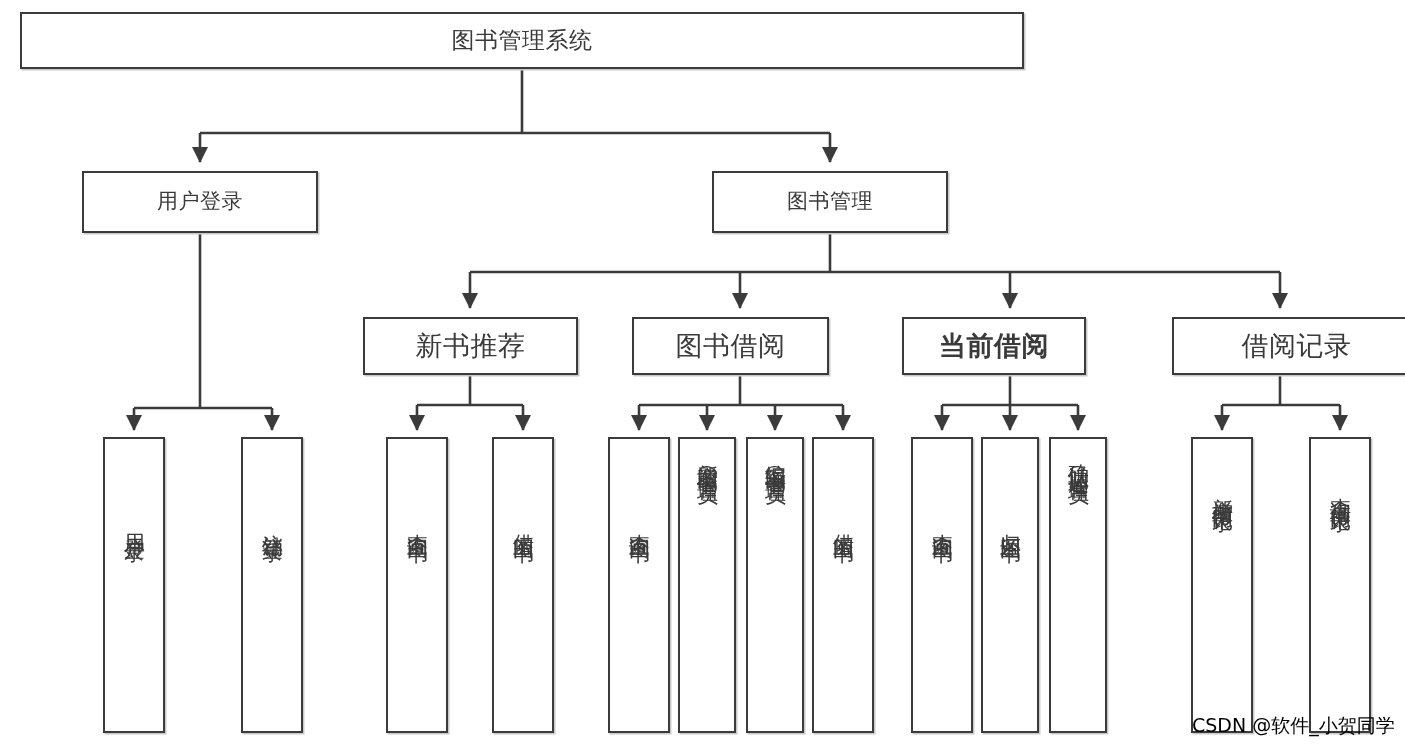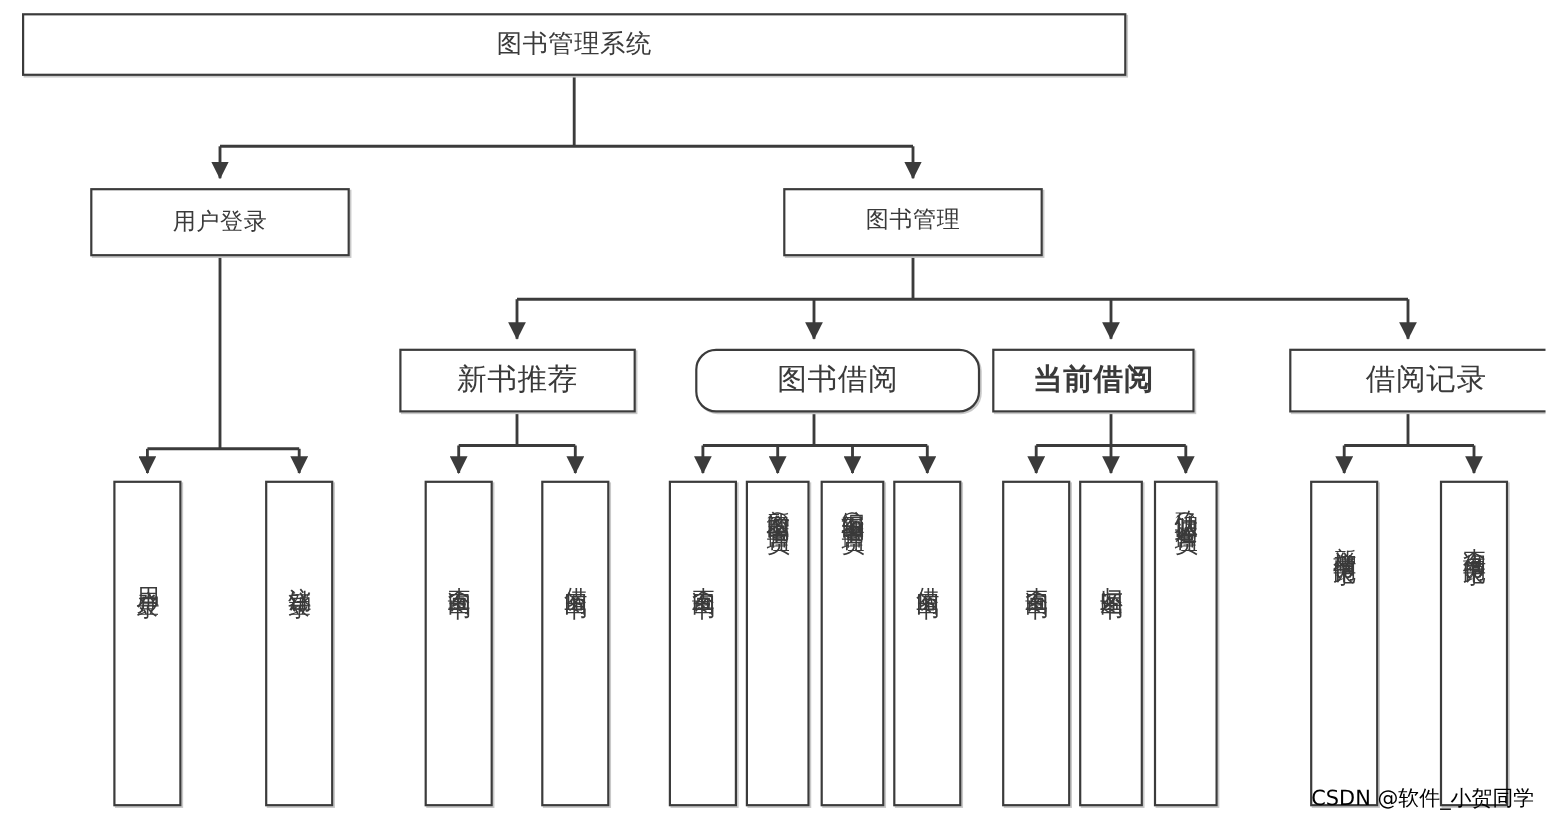--- a/index.html
+++ b/index.html
@@ -129,29 +129,29 @@
   </svg>
 
   <div class="node horizontal root" style="left:20px; top:12px; width:1004px; height:57px;">
     <span class="node-label">图书管理系统</span>
   </div>
 
   <div class="node horizontal level2" style="left:82px; top:171px; width:236px; height:62px;">
     <span class="node-label">用户登录</span>
   </div>
 
-  <div class="node horizontal level2" style="left:712px; top:171px; width:236px; height:62px;font-family:Liberation Mono, monospace;">
+  <div class="node horizontal level2" style="left:712px; top:171px; width:236px; height:62px;">
     <span class="node-label">图书管理</span>
   </div>
 
   <div class="node horizontal level3" style="left:363px; top:317px; width:215px; height:58px;">
     <span class="node-label">新书推荐</span>
   </div>
 
-  <div class="node horizontal level3" style="left:632px; top:317px; width:259px; height:58px;border-radius:19px;">
+  <div class="node horizontal level3" style="left:632px; top:317px; width:197px; height:58px;">
     <span class="node-label">图书借阅</span>
   </div>
 
   <div class="node horizontal level3" style="left:902px; top:317px; width:184px; height:58px;font-weight:bold;">
     <span class="node-label">当前借阅</span>
   </div>
 
   <div class="node horizontal level3" style="left:1172px; top:317px; width:249px; height:58px;">
     <span class="node-label">借阅记录</span>
   </div>

